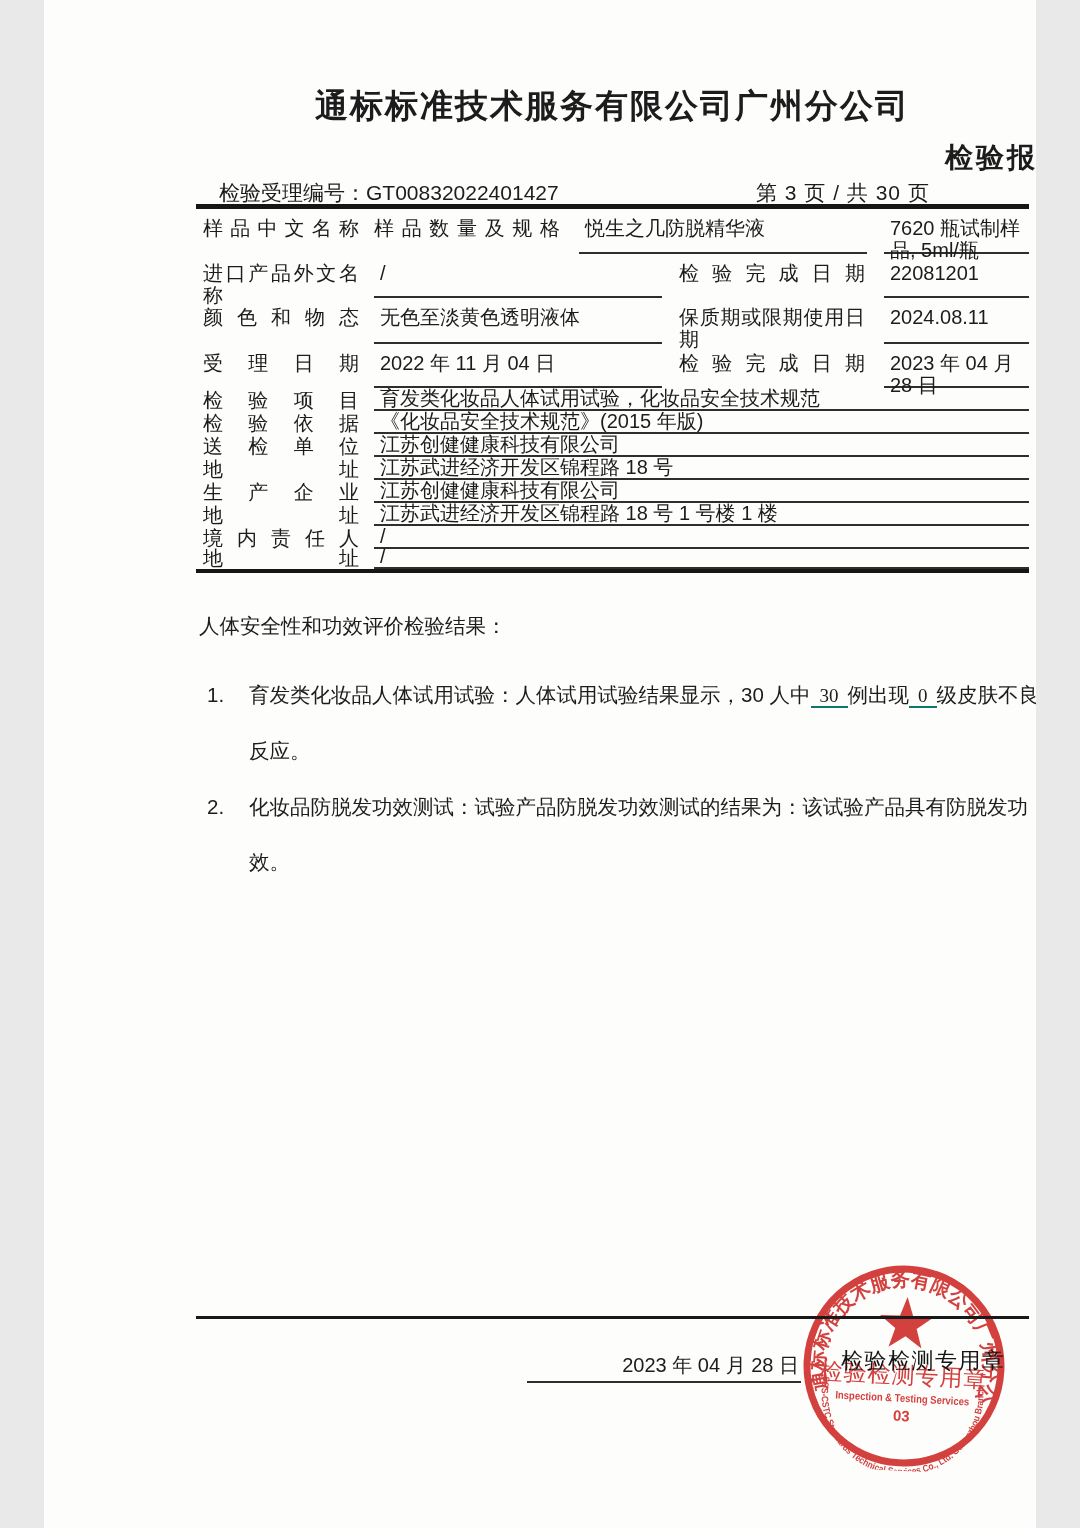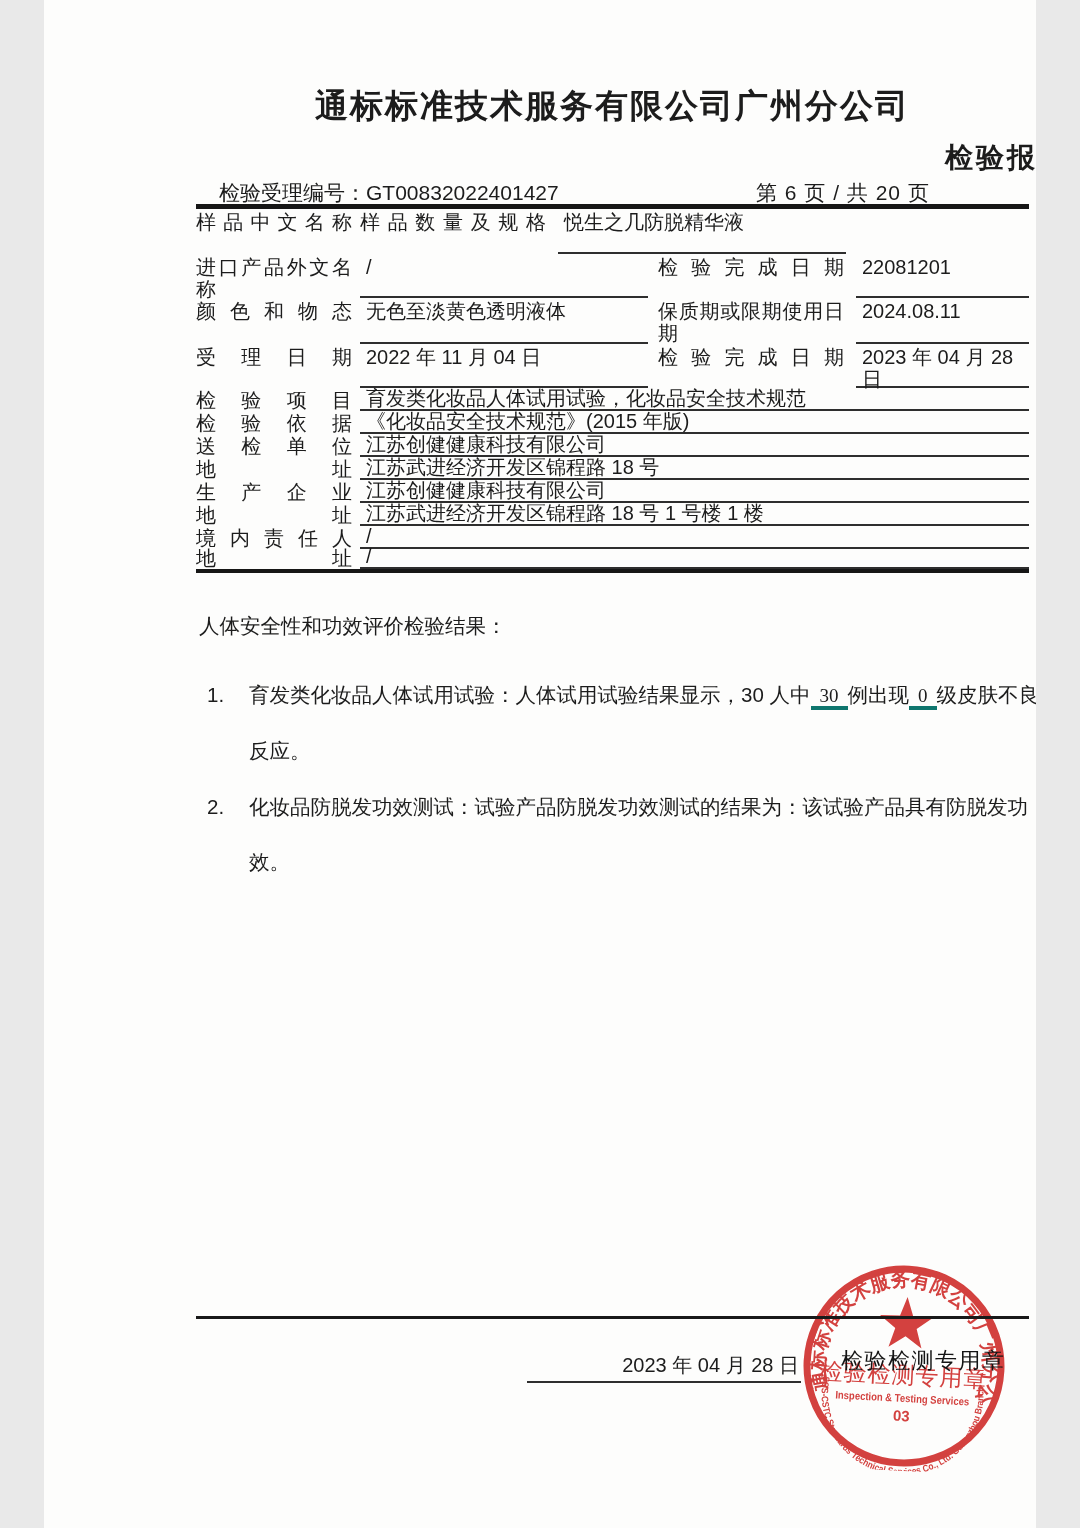--- a/index.html
+++ b/index.html
@@ -13,38 +13,38 @@
     font-size:33px;font-weight:700;letter-spacing:2px;}
   .report-title{top:139px;left:132px;width:893px;text-align:right;
     font-size:28px;font-weight:700;letter-spacing:3px;}
   .accept-row{top:179px;left:175px;font-size:21px;}
   .page-info{top:179px;left:712px;font-size:21px;letter-spacing:1px;}
 
   .info-table{top:204px;left:152px;width:833px;
     border-top:5px solid #161616;border-bottom:4px solid #161616;
     display:flex;flex-direction:column;}
   .row{display:flex;align-items:stretch;}
-  .cell{font-size:20px;line-height:22px;padding-top:2px;box-sizing:border-box;}
+  .cell{font-size:20px;line-height:22px;padding-top:8px;box-sizing:border-box;margin-left:7px;}
   .lbl{text-align:justify;text-align-last:justify;}
   .val{border-bottom:2px solid #2e2e2e;padding-left:6px;padding-right:2px;}
   .w-lbl-l{width:156px;margin-right:8px;}
   .w-val-l{width:288px;margin-right:10px;}
   .w-lbl-r{width:186px;margin-right:12px;}
   .w-val-r{flex:1;}
   .w-val-full{flex:1;}
   .r1{height:45px;}.r2{height:44px;}.r3{height:46px;}.r4{height:44px;}
   .full{height:23px;align-items:flex-end;}.full.last{height:20px;}
 
   .results-heading{top:612px;left:155px;font-size:20.5px;}
   .result-item{left:163px;width:800px;padding-left:42px;font-size:20.5px;line-height:55px;}
   .item-1{top:667px;}
   .item-2{top:779px;}
   .item-num{position:absolute;left:0;top:0;}
   .blank{font-family:"Liberation Serif","DejaVu Serif",serif;font-size:19px;
-    border-bottom:4px solid #0f766e;padding:0 9px;}
+    border-bottom:2px solid #0f766e;padding:0 9px;}
   .blank-note{top:925px;left:152px;width:833px;text-align:center;
     font-size:20.5px;line-height:40px;}
 
   .sign-line{top:1316px;left:152px;width:833px;height:3px;background:#191919;z-index:5;}
   .footer-date{top:1352px;left:500px;width:255px;text-align:right;font-size:20px;z-index:3;}
   .date-underline{top:1381px;left:483px;width:274px;height:2px;background:#2e2e2e;z-index:3;}
   .stamp-wrap{top:1261px;left:755px;width:210px;height:210px;
     transform:rotate(3deg);mix-blend-mode:multiply;opacity:.93;z-index:4;}
   .stamp-overlay{top:1346px;left:797px;font-size:22px;letter-spacing:1.5px;
     color:#141414;z-index:6;}
@@ -53,27 +53,28 @@
 <body>
 
 <div class="page">
 
   <div class="abs company-title">通标标准技术服务有限公司广州分公司</div>
   <div class="abs report-title">检验报告</div>
 
   <div class="abs accept-row">
     <span>检验受理编号：</span><span>GT00832022401427</span>
   </div>
-  <div class="abs page-info">第 6 页 / 共 20 页</div>
+  <div class="abs page-info">第 3 页 / 共 30 页</div>
 
   <div class="abs info-table">
     <div class="row r1">
       <div class="cell lbl w-lbl-l">样品中文名称</div>
       <div class="cell lbl w-lbl-r">样品数量及规格</div>
       <div class="cell val w-val-l">悦生之几防脱精华液</div>
+      <div class="cell val w-val-r">7620 瓶试制样品, 5ml/瓶</div>
     </div>
     <div class="row r2">
       <div class="cell lbl w-lbl-l">进口产品外文名称</div>
       <div class="cell val w-val-l">/</div>
       <div class="cell lbl w-lbl-r">检验完成日期</div>
       <div class="cell val w-val-r">22081201</div>
     </div>
     <div class="row r3">
       <div class="cell lbl w-lbl-l">颜色和物态</div>
       <div class="cell val w-val-l">无色至淡黄色透明液体</div>

